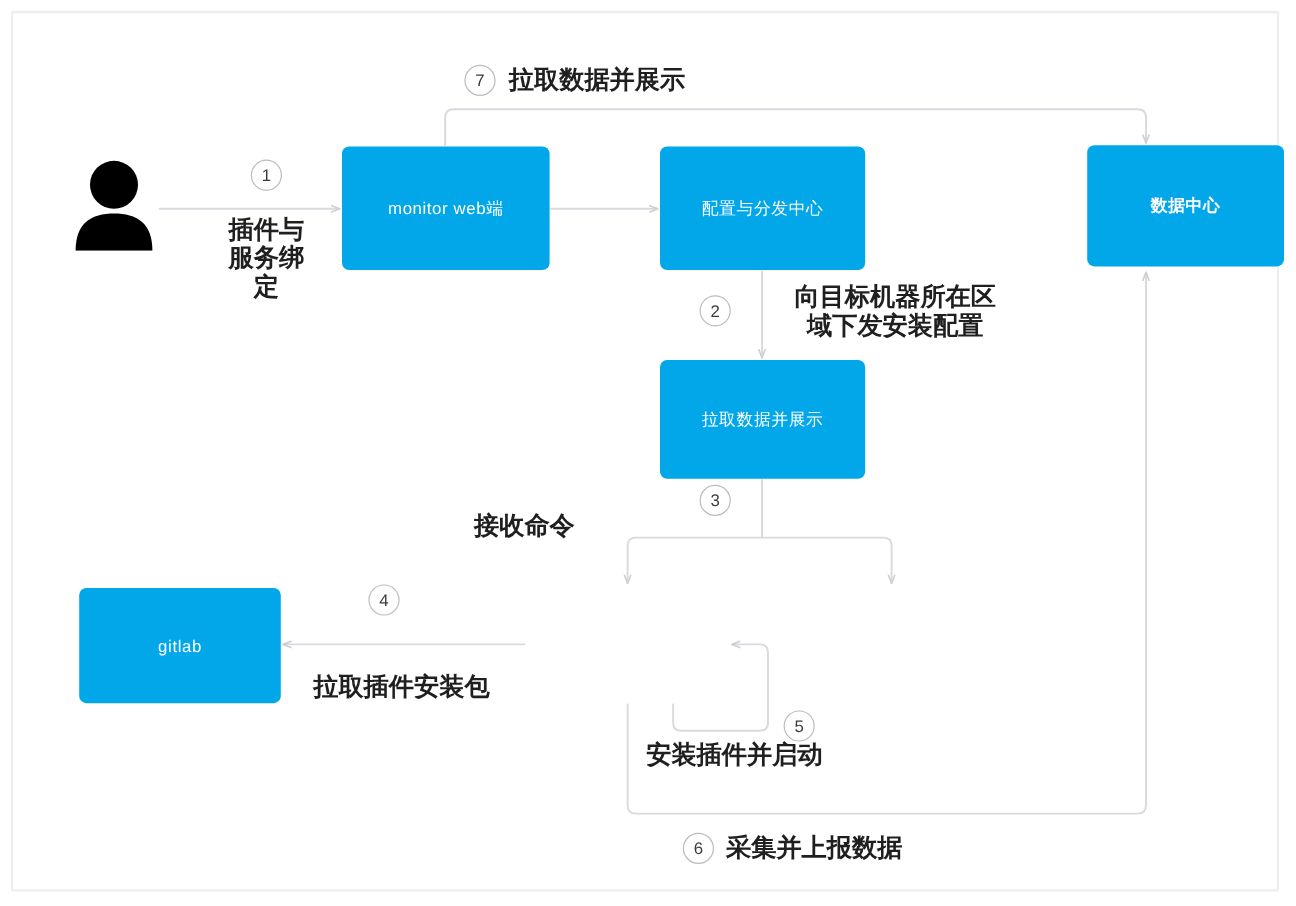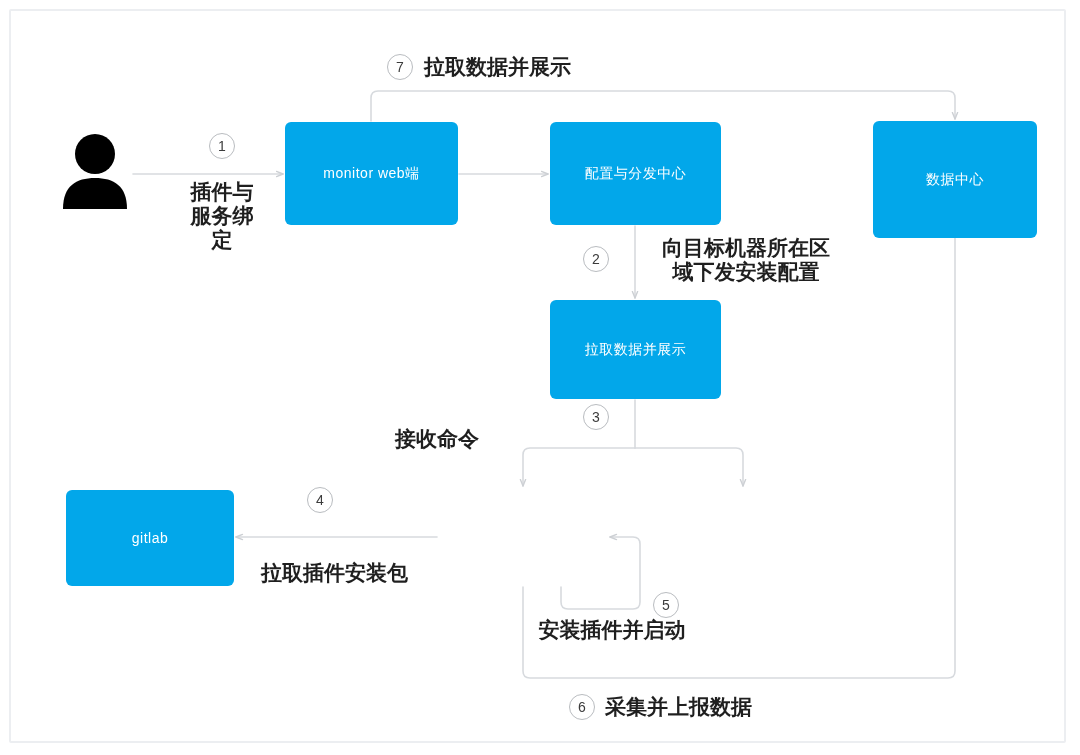--- a/index.html
+++ b/index.html
@@ -120,21 +120,21 @@
   </div>
 
   <div class="node" style="left:285px; top:122px; width:173px; height:103px;">
     <span>monitor web端</span>
   </div>
 
   <div class="node" style="left:550px; top:122px; width:171px; height:103px;">
     <span>配置与分发中心</span>
   </div>
 
-  <div class="node" style="left:873px; top:121px; width:164px; height:117px;">
+  <div class="node" style="left:906px; top:121px; width:164px; height:101px;font-weight:bold;">
     <span>数据中心</span>
   </div>
 
   <div class="node" style="left:550px; top:300px; width:171px; height:99px;">
     <span>拉取数据并展示</span>
   </div>
 
   <div class="node" style="left:66px; top:490px; width:168px; height:96px;">
     <span>gitlab</span>
   </div>

